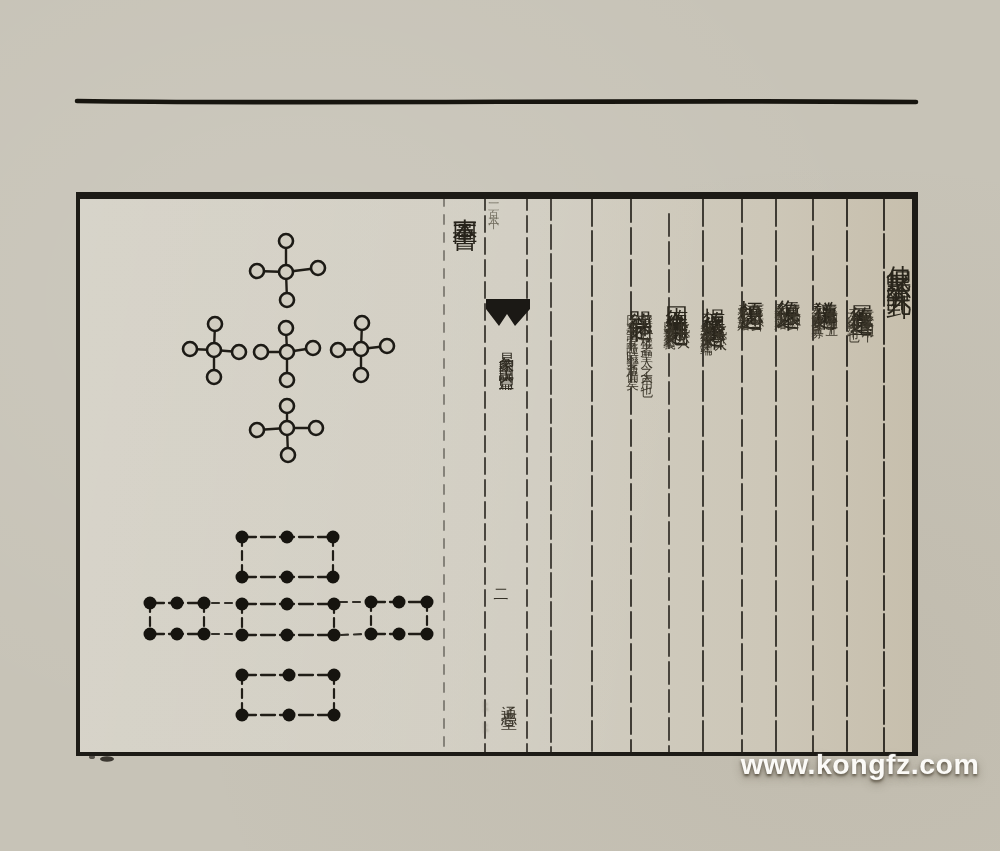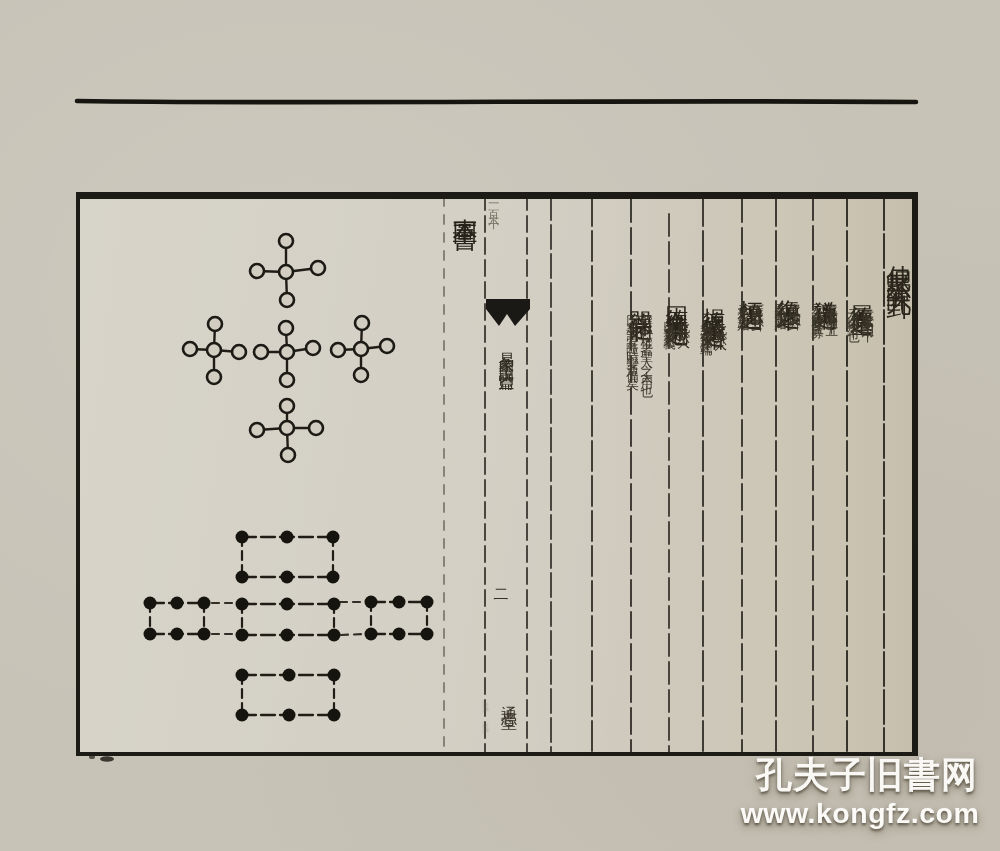--- a/index.html
+++ b/index.html
@@ -241,16 +241,15 @@
         <div class="col-ann">
           <span style="letter-spacing: 7px;">巽以行權者聖人之大用也</span>
           <span style="letter-spacing: 7px;">因事制宜隨時變通備矣</span>
         </div>
       </div>
     </div>
 
   <div class="frame"></div>
 
   <div class="wm">
-    <div class="wm1">孔夫子旧書网</div>
     <div class="wm2">www.kongfz.com</div>
   </div>
 </div>
 
 </body></html>

